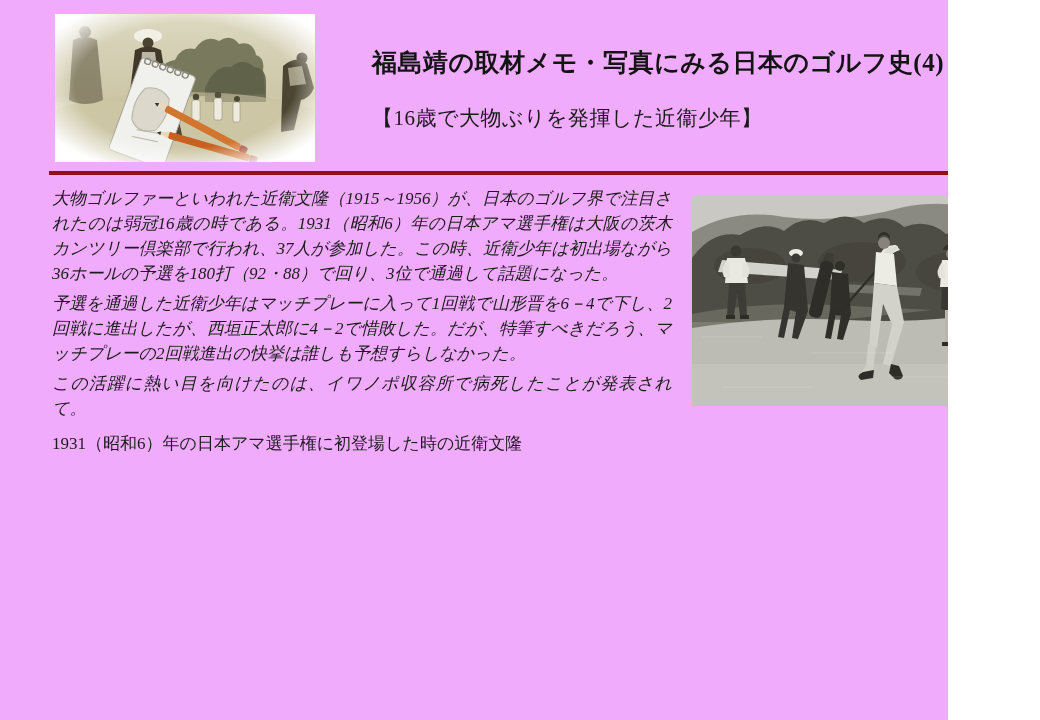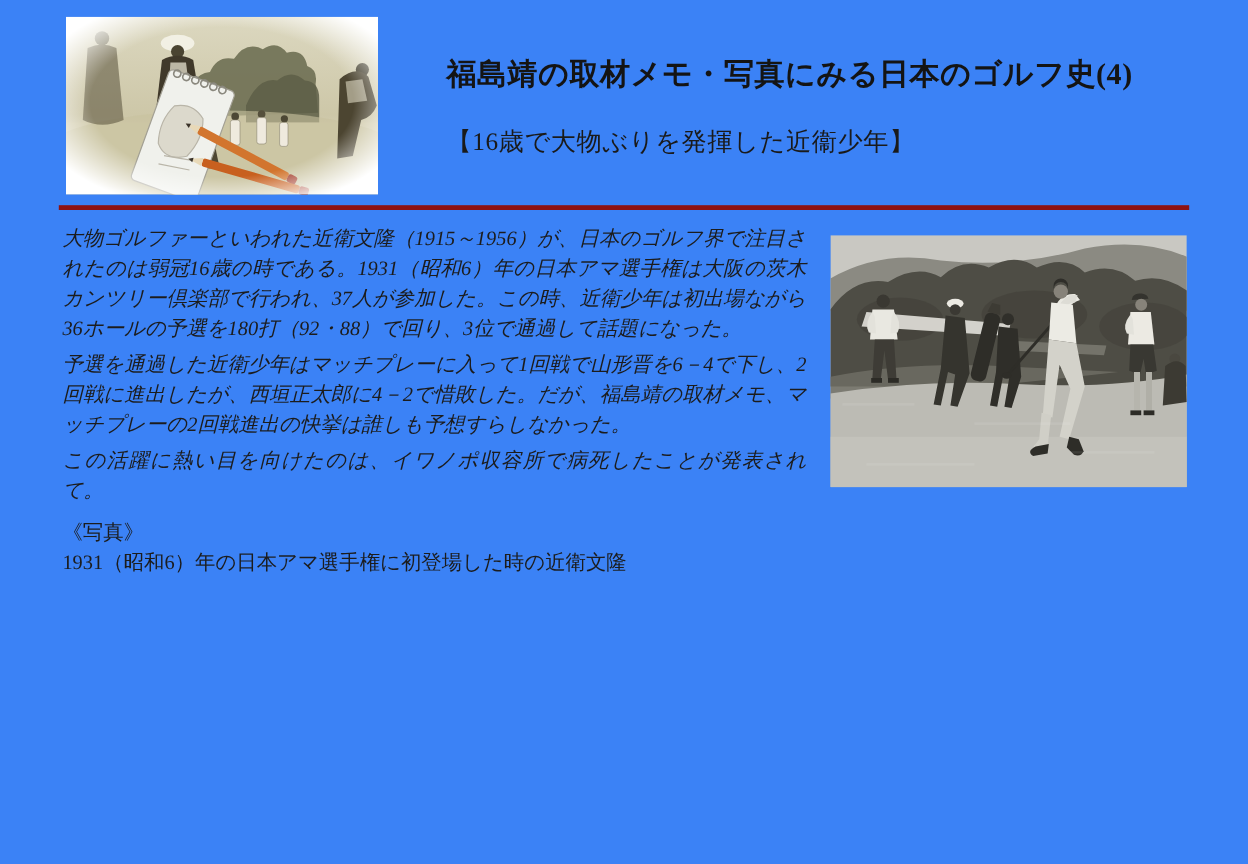--- a/index.html
+++ b/index.html
@@ -1,17 +1,17 @@
 <!DOCTYPE html>
 <html lang="ja"><head>
 <meta charset="utf-8">
 <style>
   html,body{margin:0;padding:0;background:#ffffff;}
   .canvas{
-    position:relative;width:1040px;height:720px;background:#3b82f6;overflow:hidden;
+    position:relative;width:948px;height:720px;background:#f0abfc;overflow:hidden;
     font-family:"Liberation Serif","DejaVu Serif",serif;color:#1c1c1c;
   }
   .header-illo{position:absolute;left:55px;top:14px;width:260px;height:148px;}
   .page-title{
     position:absolute;left:372px;top:48px;width:650px;
     font-size:25px;font-weight:700;color:#141414;letter-spacing:0.5px;line-height:1.2;
   }
   .page-subtitle{
     position:absolute;left:372px;top:106px;width:650px;
     font-size:21px;font-weight:400;color:#1a1a1a;letter-spacing:0.5px;line-height:1.2;
@@ -111,24 +111,23 @@
     </svg>
   </div>
 
   <div class="page-title">福島靖の取材メモ・写真にみる日本のゴルフ史(4)</div>
   <div class="page-subtitle">【16歳で大物ぶりを発揮した近衞少年】</div>
 
   <div class="divider" id="rule" style="background: rgb(142, 18, 18);"></div>
 
   <div class="article-text">
     <p>大物ゴルファーといわれた近衛文隆（1915～1956）が、日本のゴルフ界で注目されたのは弱冠16歳の時である。1931（昭和6）年の日本アマ選手権は大阪の茨木カンツリー倶楽部で行われ、37人が参加した。この時、近衛少年は初出場ながら36ホールの予選を180打（92・88）で回り、3位で通過して話題になった。</p>
-    <p>予選を通過した近衛少年はマッチプレーに入って1回戦で山形晋を6－4で下し、2回戦に進出したが、西垣正太郎に4－2で惜敗した。だが、福島靖の取材メモ、マッチプレーの2回戦進出の快挙は誰しも予想すらしなかった。</p>
+    <p>予選を通過した近衛少年はマッチプレーに入って1回戦で山形晋を6－4で下し、2回戦に進出したが、西垣正太郎に4－2で惜敗した。だが、特筆すべきだろう、マッチプレーの2回戦進出の快挙は誰しも予想すらしなかった。</p>
     <p>この活躍に熱い目を向けたのは、イワノポ収容所で病死したことが発表されて。</p>
     <div class="caption-block">
-      <div>《写真》</div>
       <div>1931（昭和6）年の日本アマ選手権に初登場した時の近衛文隆</div>
     </div>
   </div>
 
   <div class="article-photo">
     <svg width="297" height="210" viewBox="0 0 297 210">
 
       <rect width="297" height="210" fill="#c9c8c2"></rect>
 
       <path d="M0,36 q42,-24 92,-15 q60,7 120,-10 q48,-9 85,7 l0,45 l-297,0 z" fill="#8b8a82"></path>

